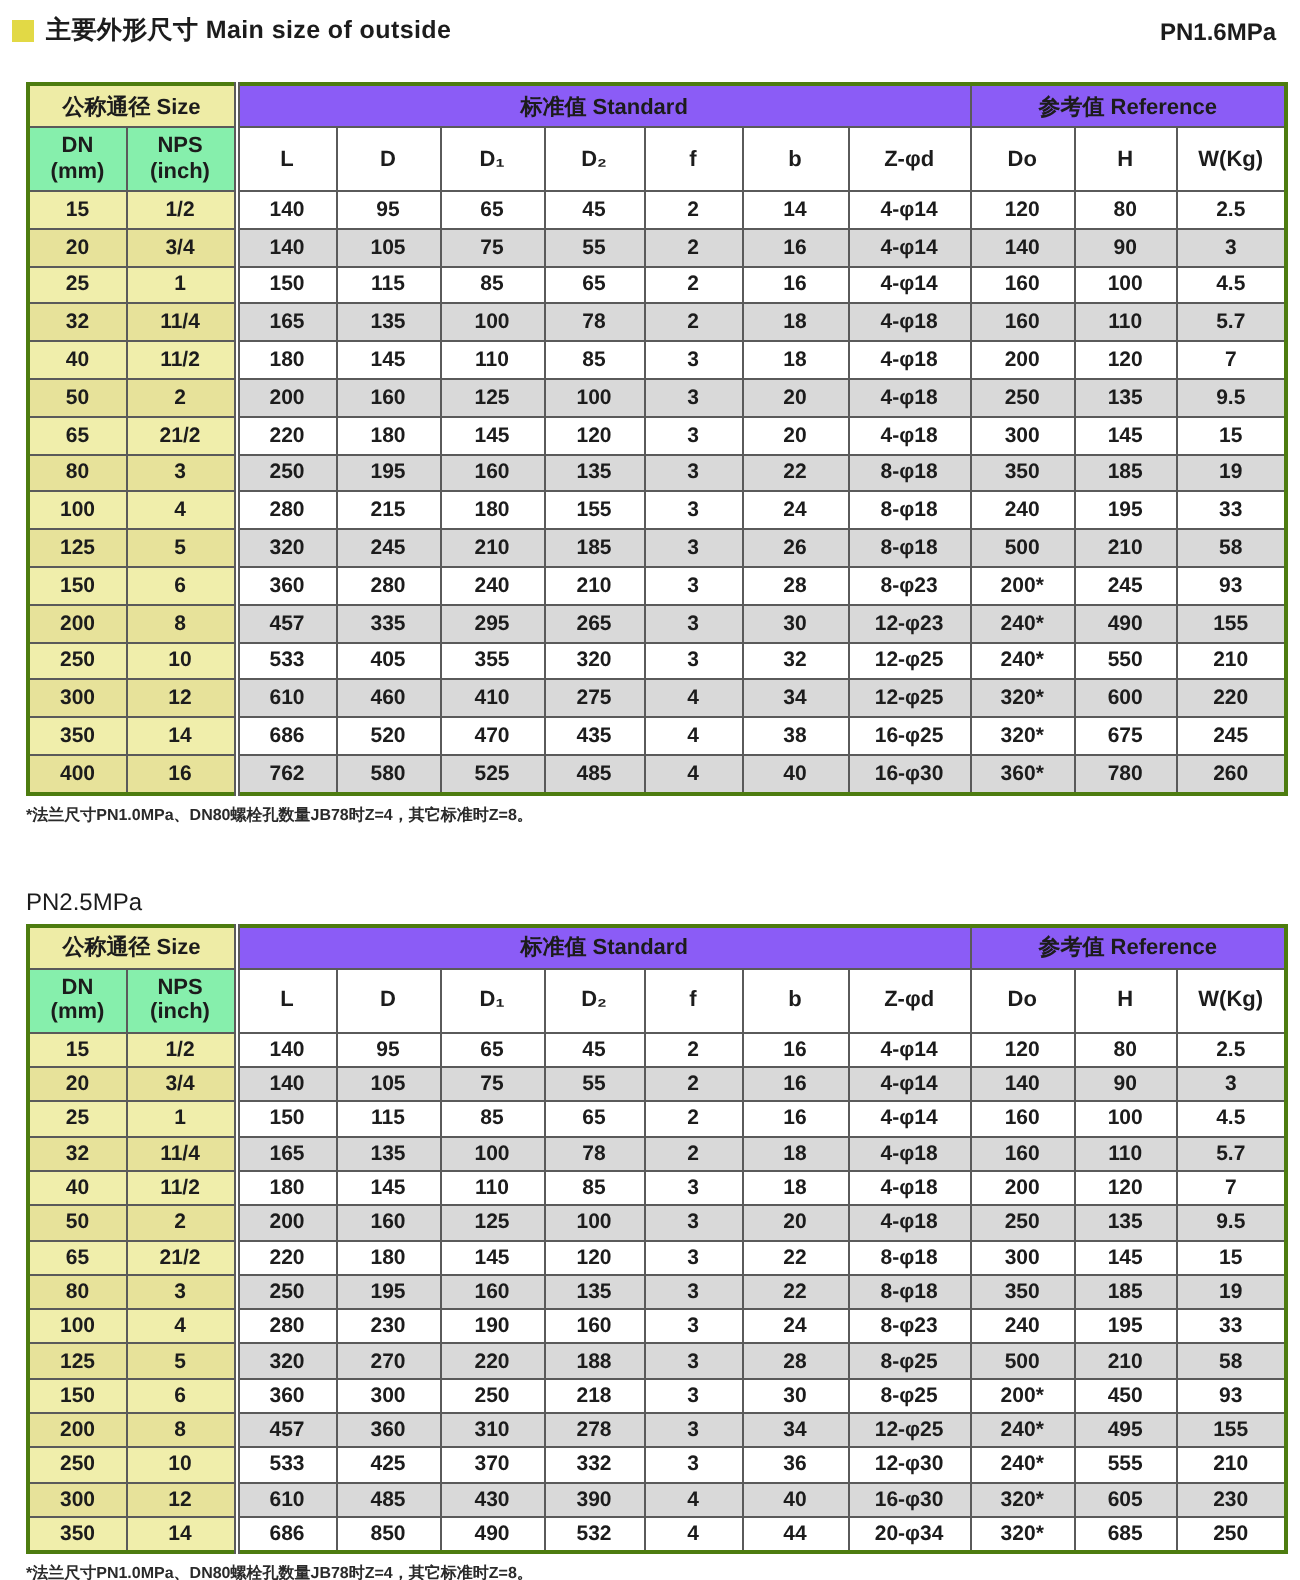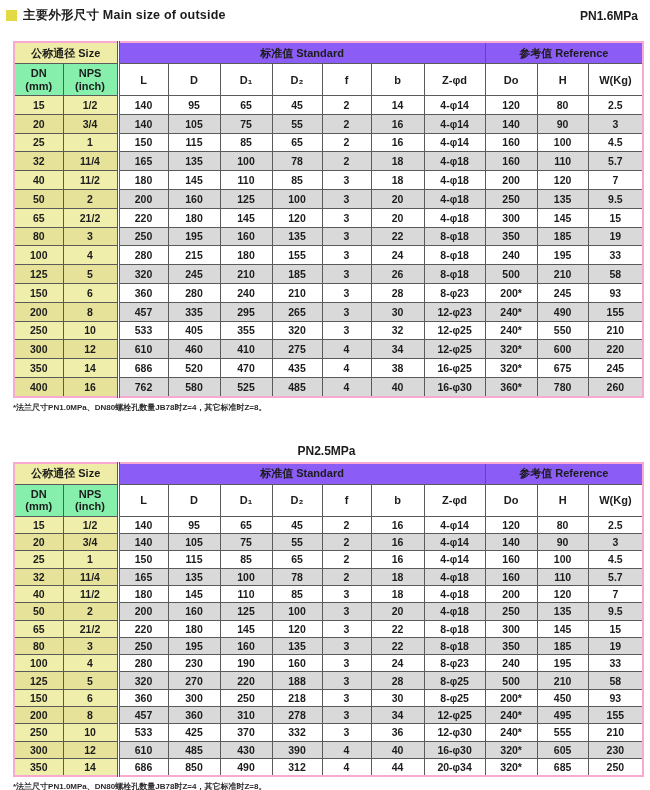--- a/index.html
+++ b/index.html
@@ -9,26 +9,26 @@
     -webkit-font-smoothing:antialiased;
   }
   .sheet{padding:5px 10px 0 6px;}
 
   
   .title-row{display:flex;align-items:center;height:17px;margin:2px 0 17px 0;}
   .bullet{width:11px;height:11px;background:#e2d945;margin-right:6px;flex:0 0 auto;}
   .page-title{font-size:12.5px;font-weight:bold;letter-spacing:0.2px;}
   .pn-label{margin-left:auto;font-size:12px;font-weight:bold;padding-right:2px;}
 
-  .pn-row2{width:629px;margin:30px 0 4px 7px;text-align:center;font-size:12px;font-weight:bold;padding-right:2px;box-sizing:border-box;}
+  .pn-row2{width:629px;margin:30px 0 4px 7px;text-align:left;font-size:12px;font-weight:normal;padding-right:2px;box-sizing:border-box;}
 
   
   table.spec{
     border-collapse:collapse;table-layout:fixed;width:629px;margin-left:7px;
-    border:2px solid #f9a8d4;
+    border:2px solid #4d7c0f;
   }
   table.spec th,table.spec td{
     border:1px solid #5a5a5a;text-align:center;vertical-align:middle;
     padding:0;overflow:hidden;white-space:nowrap;
   }
   .dbl{border-left:3px double #5a5a5a !important;}
 
   tr.grp th{height:20px;font-size:11px;font-weight:bold;background:#8b5cf6;}
   tr.grp th.size-h{background:#eeeca6;}
   tr.sub th{height:31px;font-size:11px;font-weight:bold;background:#ffffff;}
@@ -562,21 +562,21 @@
           <td class="num">320*</td>
           <td class="num">605</td>
           <td class="num">230</td>
         </tr>
         <tr>
           <td class="size">350</td>
           <td class="size">14</td>
           <td class="num dbl">686</td>
           <td class="num">850</td>
           <td class="num">490</td>
-          <td class="num">312</td>
+          <td class="num">532</td>
           <td class="num">4</td>
           <td class="num">44</td>
           <td class="num">20-φ34</td>
           <td class="num">320*</td>
           <td class="num">685</td>
           <td class="num">250</td>
         </tr>
       </tbody>
   </table>
 

